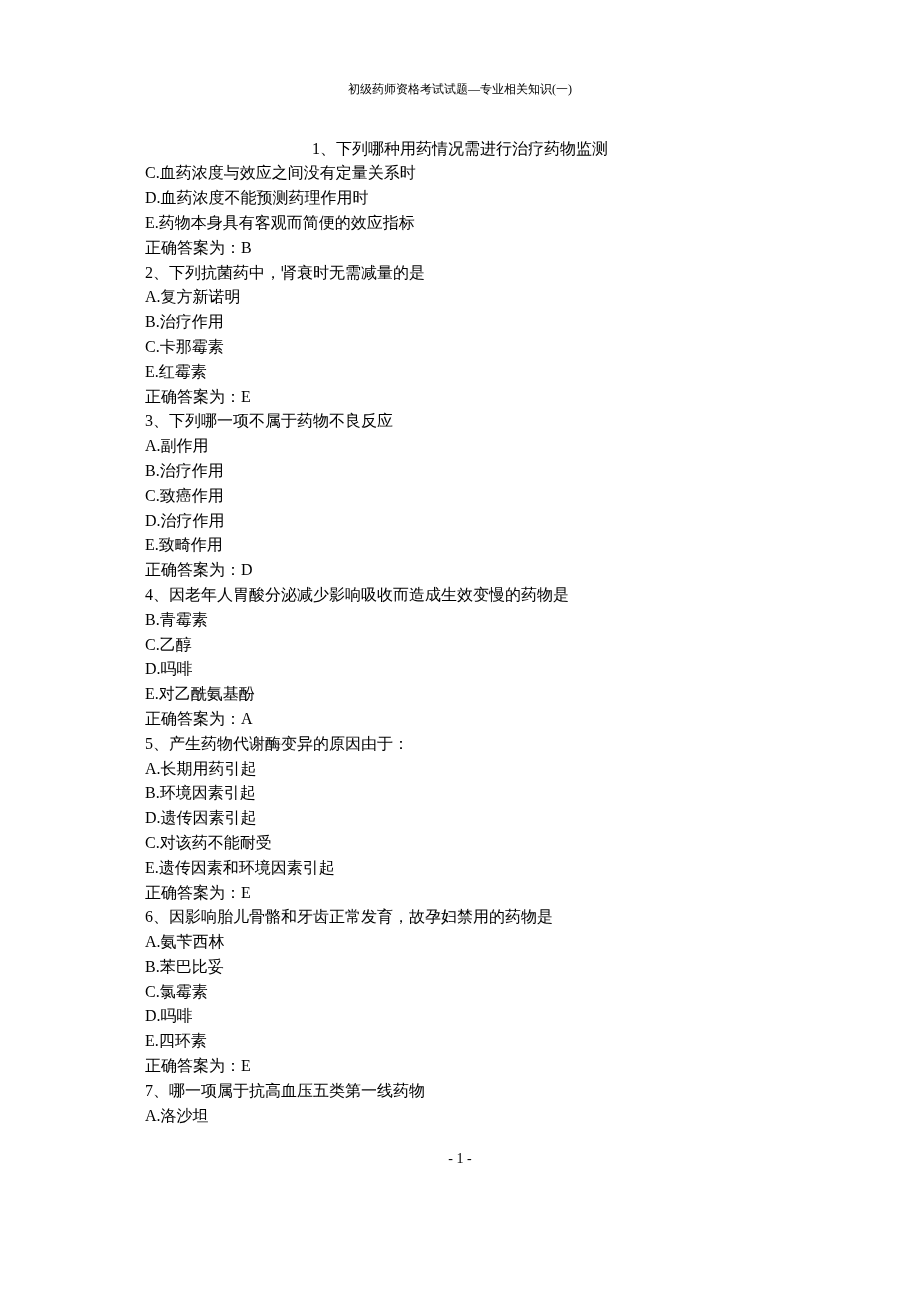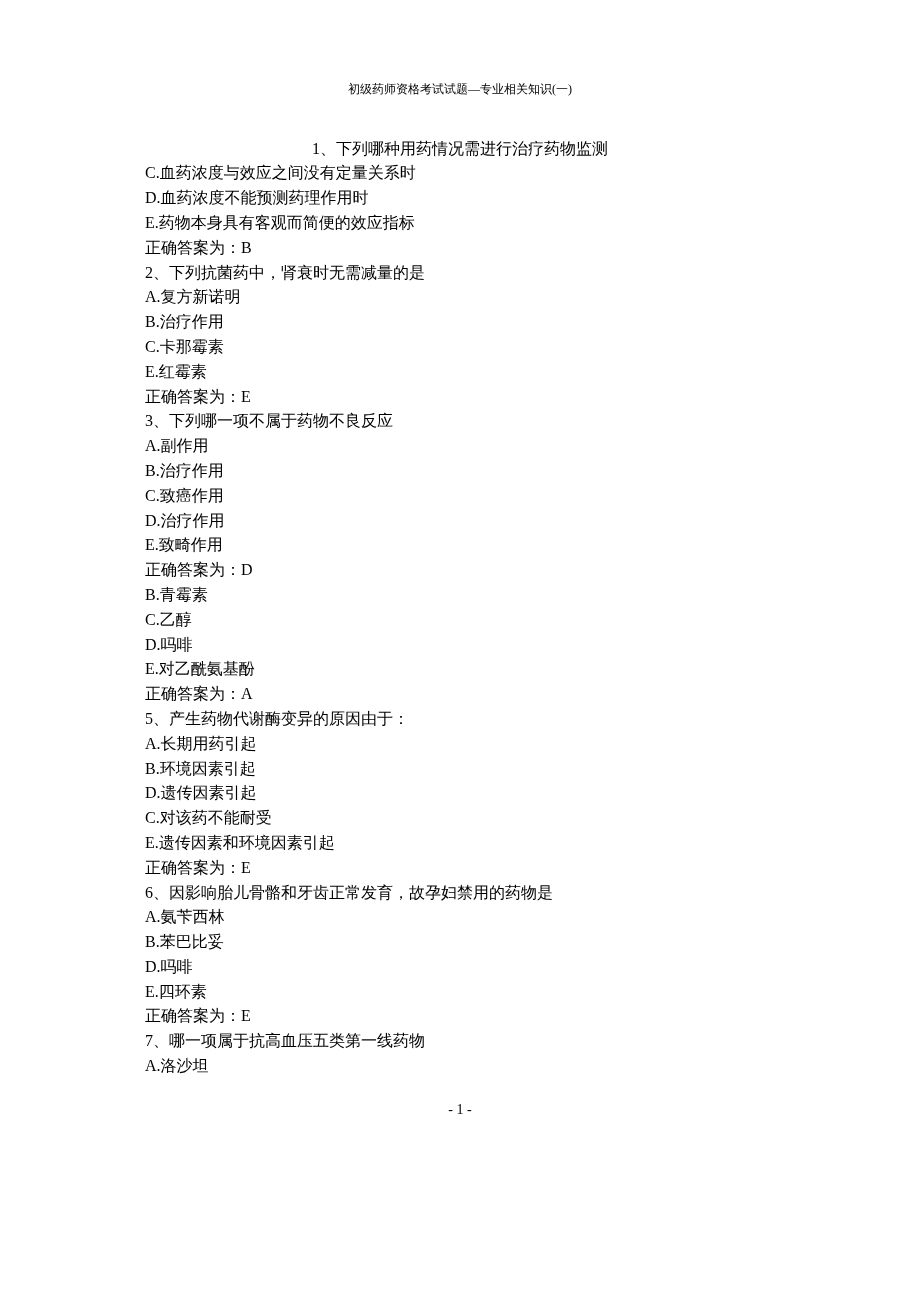--- a/index.html
+++ b/index.html
@@ -53,35 +53,37 @@
     <div class="line">C.卡那霉素</div>
     <div class="line">E.红霉素</div>
     <div class="line">正确答案为：E</div>
     <div class="line">3、下列哪一项不属于药物不良反应</div>
     <div class="line">A.副作用</div>
     <div class="line">B.治疗作用</div>
     <div class="line">C.致癌作用</div>
     <div class="line">D.治疗作用</div>
     <div class="line">E.致畸作用</div>
     <div class="line">正确答案为：D</div>
+    <div class="line">4、因老年人胃酸分泌减少影响吸收而造成生效变慢的药物是</div>
     <div class="line">B.青霉素</div>
     <div class="line">C.乙醇</div>
     <div class="line">D.吗啡</div>
     <div class="line">E.对乙酰氨基酚</div>
     <div class="line">正确答案为：A</div>
     <div class="line">5、产生药物代谢酶变异的原因由于：</div>
     <div class="line">A.长期用药引起</div>
     <div class="line">B.环境因素引起</div>
     <div class="line">D.遗传因素引起</div>
     <div class="line">C.对该药不能耐受</div>
     <div class="line">E.遗传因素和环境因素引起</div>
     <div class="line">正确答案为：E</div>
     <div class="line">6、因影响胎儿骨骼和牙齿正常发育，故孕妇禁用的药物是</div>
     <div class="line">A.氨苄西林</div>
     <div class="line">B.苯巴比妥</div>
+    <div class="line">C.氯霉素</div>
     <div class="line">D.吗啡</div>
     <div class="line">E.四环素</div>
     <div class="line">正确答案为：E</div>
     <div class="line">7、哪一项属于抗高血压五类第一线药物</div>
     <div class="line">A.洛沙坦</div>
   </div>
 
 <div class="page-num">- 1 -</div>
 
 </body></html>

